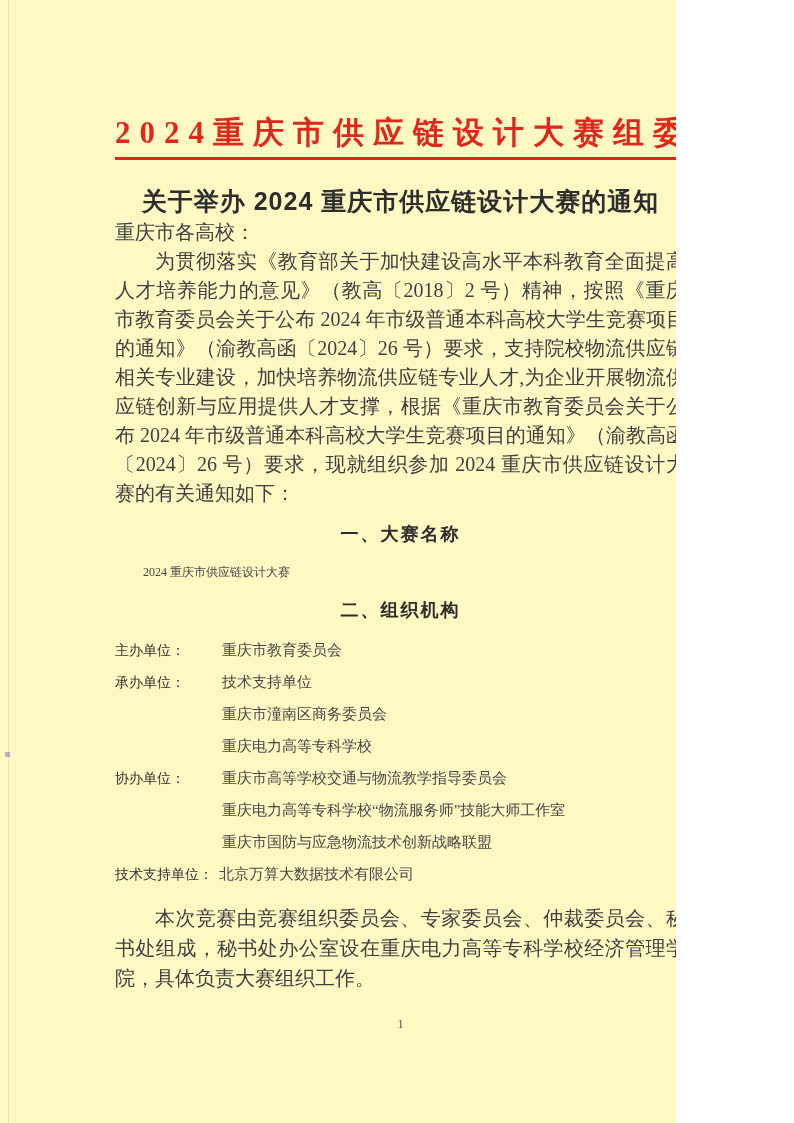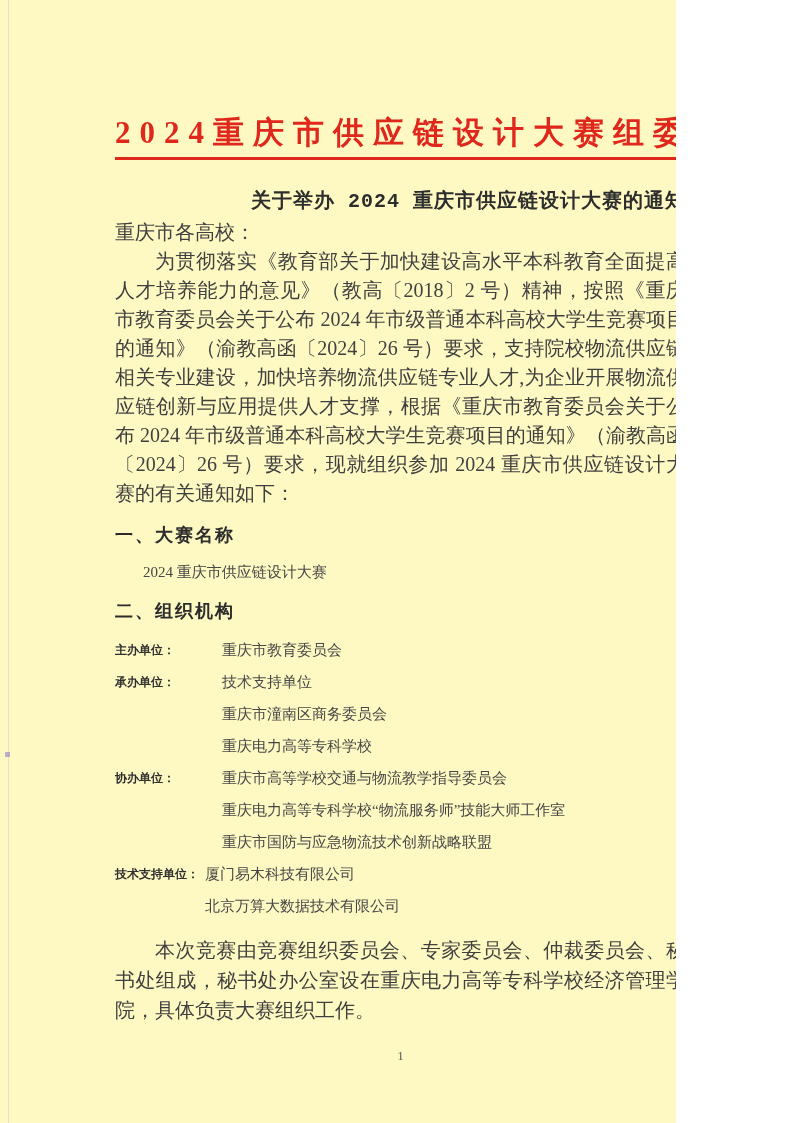--- a/index.html
+++ b/index.html
@@ -38,62 +38,63 @@
     font-size: 31px;
     line-height: 41px;
     letter-spacing: 9px;
     padding-bottom: 4px;
     border-bottom: 3px solid #df271c;
     font-family: "Liberation Serif", "DejaVu Serif", serif;
   }
 
   .notice-title {
     margin: 25px 0 0 0;
-    text-align: right;
+    text-align: center;
     color: #2d2d2d;
     font-weight: 700;
-    font-size: 20px;
+    font-size: 25px;
     line-height: 33px;
     letter-spacing: 1px;
     white-space: nowrap;
-    font-family: Liberation Mono, monospace;
+    font-family: Liberation Sans, sans-serif;
   }
 
   .body-text { color: #3f3f3f; font-size: 20px; line-height: 29px; }
 
   .salutation { margin: 31px 0 0 0; }
   .para { margin: 0; text-align: justify; }
   .para.indent { text-indent: 2em; }
 
   .section-heading {
     margin: 14px 0 0 0;
     color: #2c2c2c;
     font-weight: 700;
     font-size: 18px;
     line-height: 26px;
     letter-spacing: 2px;
-    font-family: Liberation Sans, sans-serif;
+    font-family: Liberation Mono, monospace;
+    text-align: center;
   }
   .section-heading.second { margin-top: 15px; }
 
   .competition-name {
     margin: 13px 0 0 0;
     padding-left: 28px;
     color: #474747;
-    font-size: 15px;
+    font-size: 12px;
     line-height: 22px;
   }
 
   .roles { margin-top: 10px; }
   .role-row { display: flex; align-items: flex-start; }
   .role-label {
     flex: 0 0 107px;
     color: #2f2f2f;
-    font-weight: 700;
-    font-size: 12px;
+    font-weight: 400;
+    font-size: 14px;
     line-height: 32px;
     font-family: "Liberation Sans", "DejaVu Sans", sans-serif;
     white-space: nowrap;
   }
   .role-row.wide-label .role-label { flex: 0 0 auto; padding-right: 6px; }
   .role-units { flex: 1; }
   .role-unit {
     color: #474747;
     font-size: 15px;
     line-height: 32px;
@@ -160,21 +161,20 @@
         <div class="role-units">
           <div class="role-unit">重庆市高等学校交通与物流教学指导委员会</div>
           <div class="role-unit">重庆电力高等专科学校“物流服务师”技能大师工作室</div>
           <div class="role-unit">重庆市国防与应急物流技术创新战略联盟</div>
         </div>
       </div>
 
       <div class="role-row wide-label">
         <span class="role-label">技术支持单位：</span>
         <div class="role-units">
-          <div class="role-unit">厦门易木科技有限公司</div>
           <div class="role-unit">北京万算大数据技术有限公司</div>
         </div>
       </div>
 
     </div>
 
     <p class="body-text para indent closing">本次竞赛由竞赛组织委员会、专家委员会、仲裁委员会、秘书处组成，秘书处办公室设在重庆电力高等专科学校经济管理学院，具体负责大赛组织工作。</p>
 
     <div class="page-number">1</div>
 

